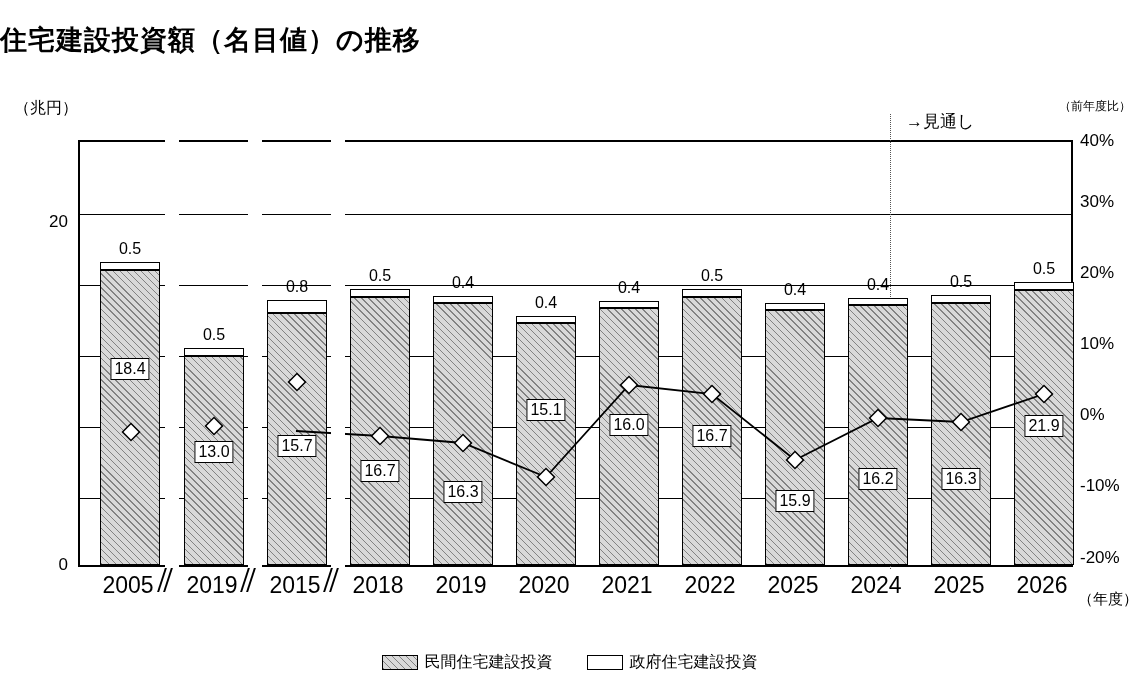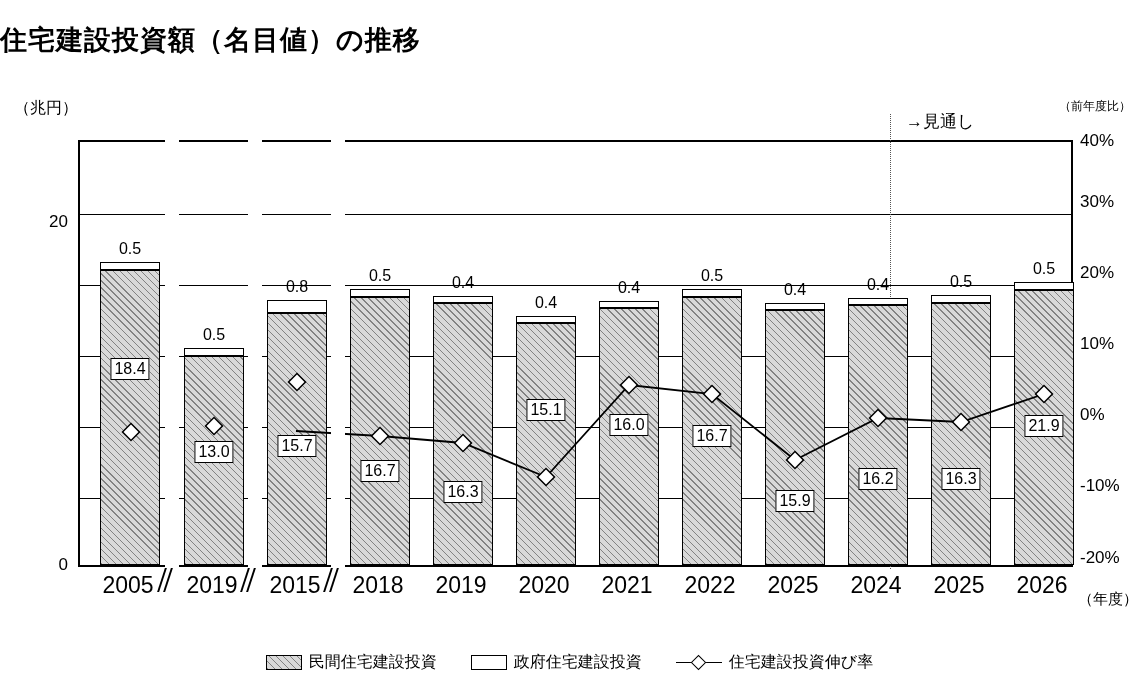--- a/index.html
+++ b/index.html
@@ -349,20 +349,13 @@
 
 <div id="legend">
   <div class="legend-item">
     <span class="sw hatch"></span>
     <span>民間住宅建設投資</span>
   </div>
   <div class="legend-item">
     <span class="sw plain"></span>
     <span>政府住宅建設投資</span>
   </div>
-  <div class="legend-item">
-    <span class="sw-line">
-      <span class="ln"></span>
-        <span class="dm"></span>
-    </span>
-    <span>住宅建設投資伸び率</span>
-  </div>
 </div>
 
 </body></html>

